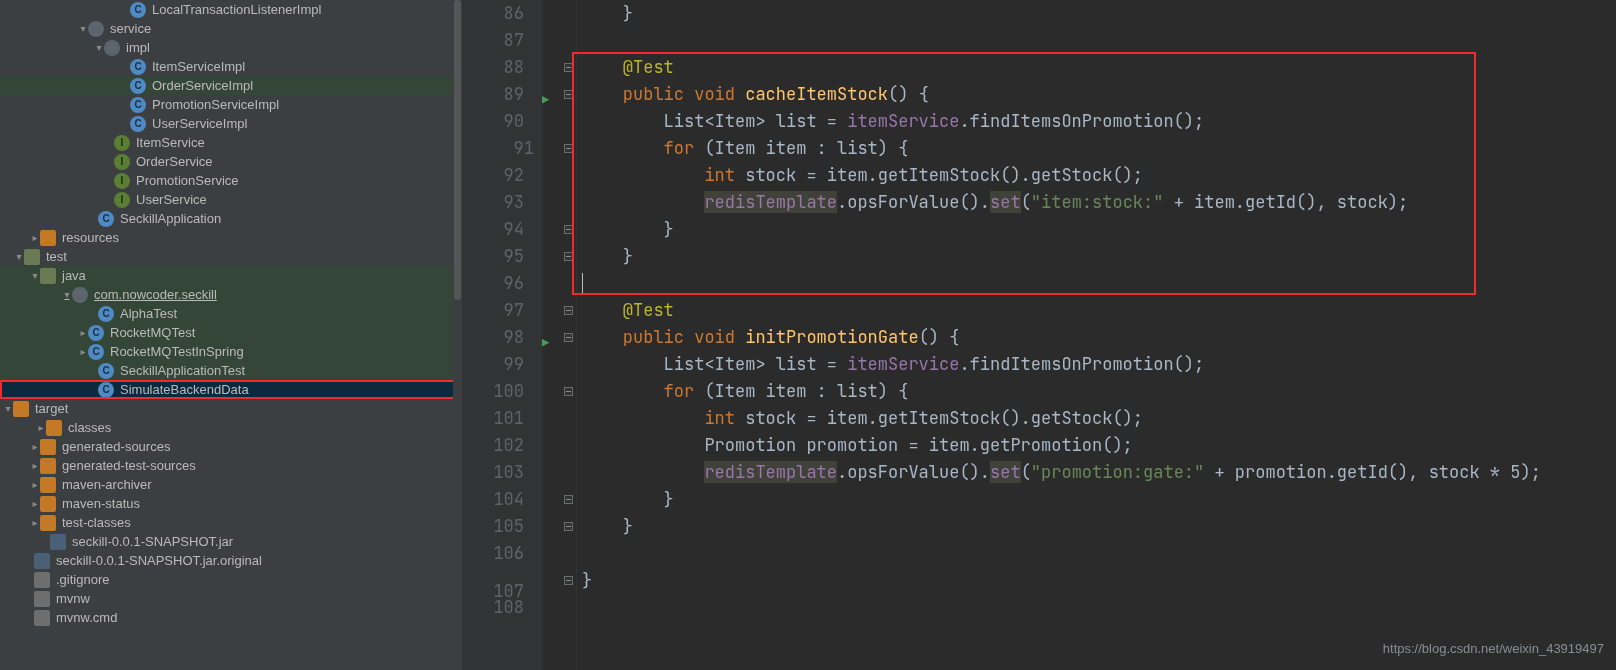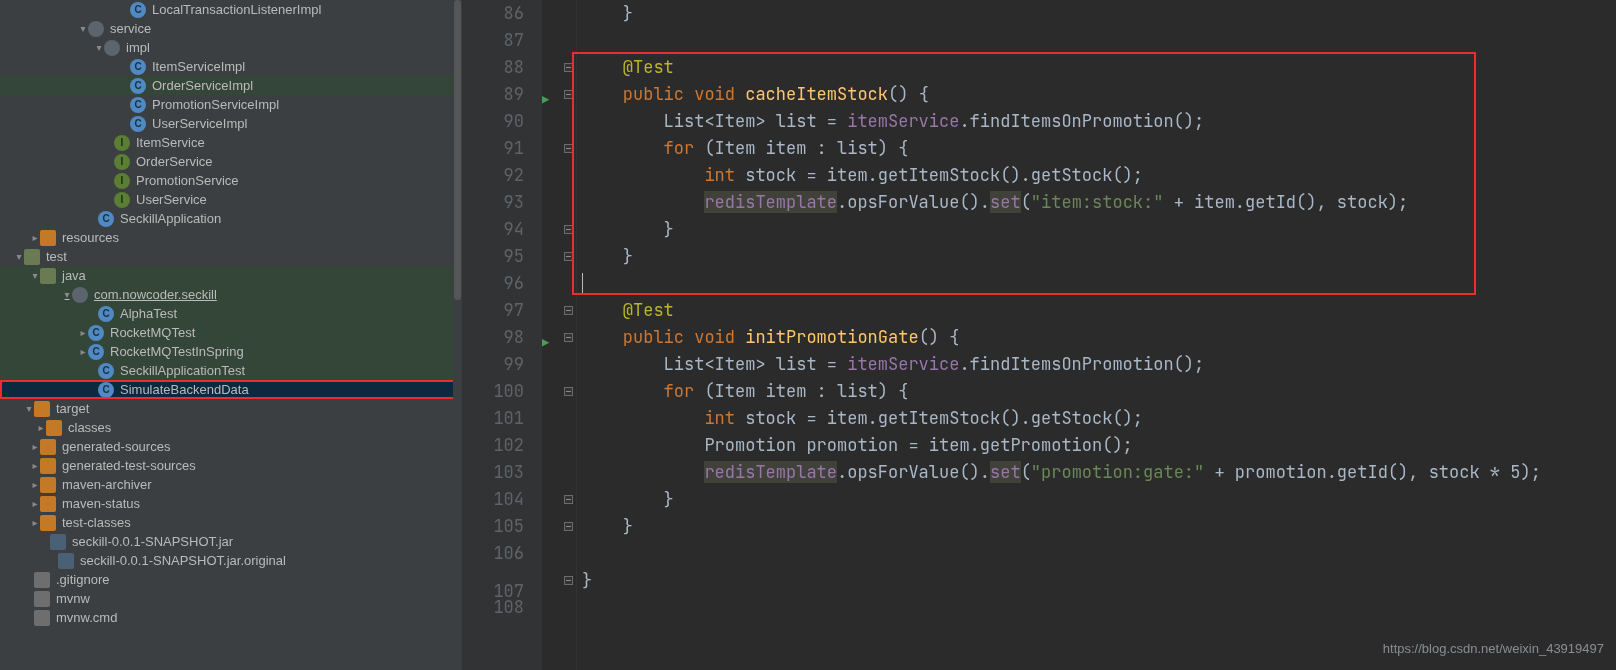--- a/index.html
+++ b/index.html
@@ -317,21 +317,21 @@
           <div class="row selected-green" style="padding-left: 88px;">
             <span class="arrow none"></span>
             <span class="icon class-c">C</span>
             <span class="label">SeckillApplicationTest</span>
           </div>
           <div class="row selected red-box" style="padding-left: 88px;">
             <span class="arrow none"></span>
             <span class="icon class-c">C</span>
             <span class="label">SimulateBackendData</span>
           </div>
-          <div class="row " style="padding-left: 24px;">
+          <div class="row " style="padding-left: 3px;">
             <span class="arrow open"></span>
             <span class="icon folder-orange"></span>
             <span class="label">target</span>
           </div>
           <div class="row " style="padding-left: 30px; margin-left: 6px;">
             <span class="arrow closed"></span>
             <span class="icon folder-orange"></span>
             <span class="label">classes</span>
           </div>
           <div class="row " style="padding-left: 30px;">
@@ -357,21 +357,21 @@
           <div class="row " style="padding-left: 30px;">
             <span class="arrow closed"></span>
             <span class="icon folder-orange"></span>
             <span class="label">test-classes</span>
           </div>
           <div class="row " style="padding-left: 40px;">
             <span class="arrow none"></span>
             <span class="icon file"></span>
             <span class="label">seckill-0.0.1-SNAPSHOT.jar</span>
           </div>
-          <div class="row " style="padding-left: 24px; margin-left: 24px;">
+          <div class="row " style="padding-left: 24px;">
             <span class="arrow none"></span>
             <span class="icon file"></span>
             <span class="label">seckill-0.0.1-SNAPSHOT.jar.original</span>
           </div>
           <div class="row " style="padding-left: 24px;">
             <span class="arrow none"></span>
             <span class="icon file-plain"></span>
             <span class="label">.gitignore</span>
           </div>
           <div class="row " style="padding-left: 24px;">
@@ -391,21 +391,21 @@
     </div>
   </div>
 
   <div class="editor">
     <div class="gutter" id="gutter">
         <div style="position: absolute; right: 18px; top: 0px; height: 27px; line-height: 27px;">86</div>
         <div style="position: absolute; right: 18px; top: 27px; height: 27px; line-height: 27px;">87</div>
         <div style="position: absolute; right: 18px; top: 54px; height: 27px; line-height: 27px;">88</div>
         <div style="position: absolute; right: 18px; top: 81px; height: 27px; line-height: 27px;">89</div>
         <div style="position: absolute; right: 18px; top: 108px; height: 27px; line-height: 27px;">90</div>
-        <div style="position: absolute; right: 18px; top: 135px; height: 27px; line-height: 27px;">91</div>
+        <div style="position: absolute; right: 8px; top: 135px; height: 27px; line-height: 27px;">91</div>
         <div style="position: absolute; right: 18px; top: 162px; height: 27px; line-height: 27px;">92</div>
         <div style="position: absolute; right: 18px; top: 189px; height: 27px; line-height: 27px;">93</div>
         <div style="position: absolute; right: 18px; top: 216px; height: 27px; line-height: 27px;">94</div>
         <div style="position: absolute; right: 18px; top: 243px; height: 27px; line-height: 27px;">95</div>
         <div style="position: absolute; right: 18px; top: 270px; height: 27px; line-height: 27px;">96</div>
         <div style="position: absolute; right: 18px; top: 297px; height: 27px; line-height: 27px;">97</div>
         <div style="position: absolute; right: 18px; top: 324px; height: 27px; line-height: 27px;">98</div>
         <div style="position: absolute; right: 18px; top: 351px; height: 27px; line-height: 27px;">99</div>
         <div style="position: absolute; right: 18px; top: 378px; height: 27px; line-height: 27px;">100</div>
         <div style="position: absolute; right: 18px; top: 405px; height: 27px; line-height: 27px;">101</div>

